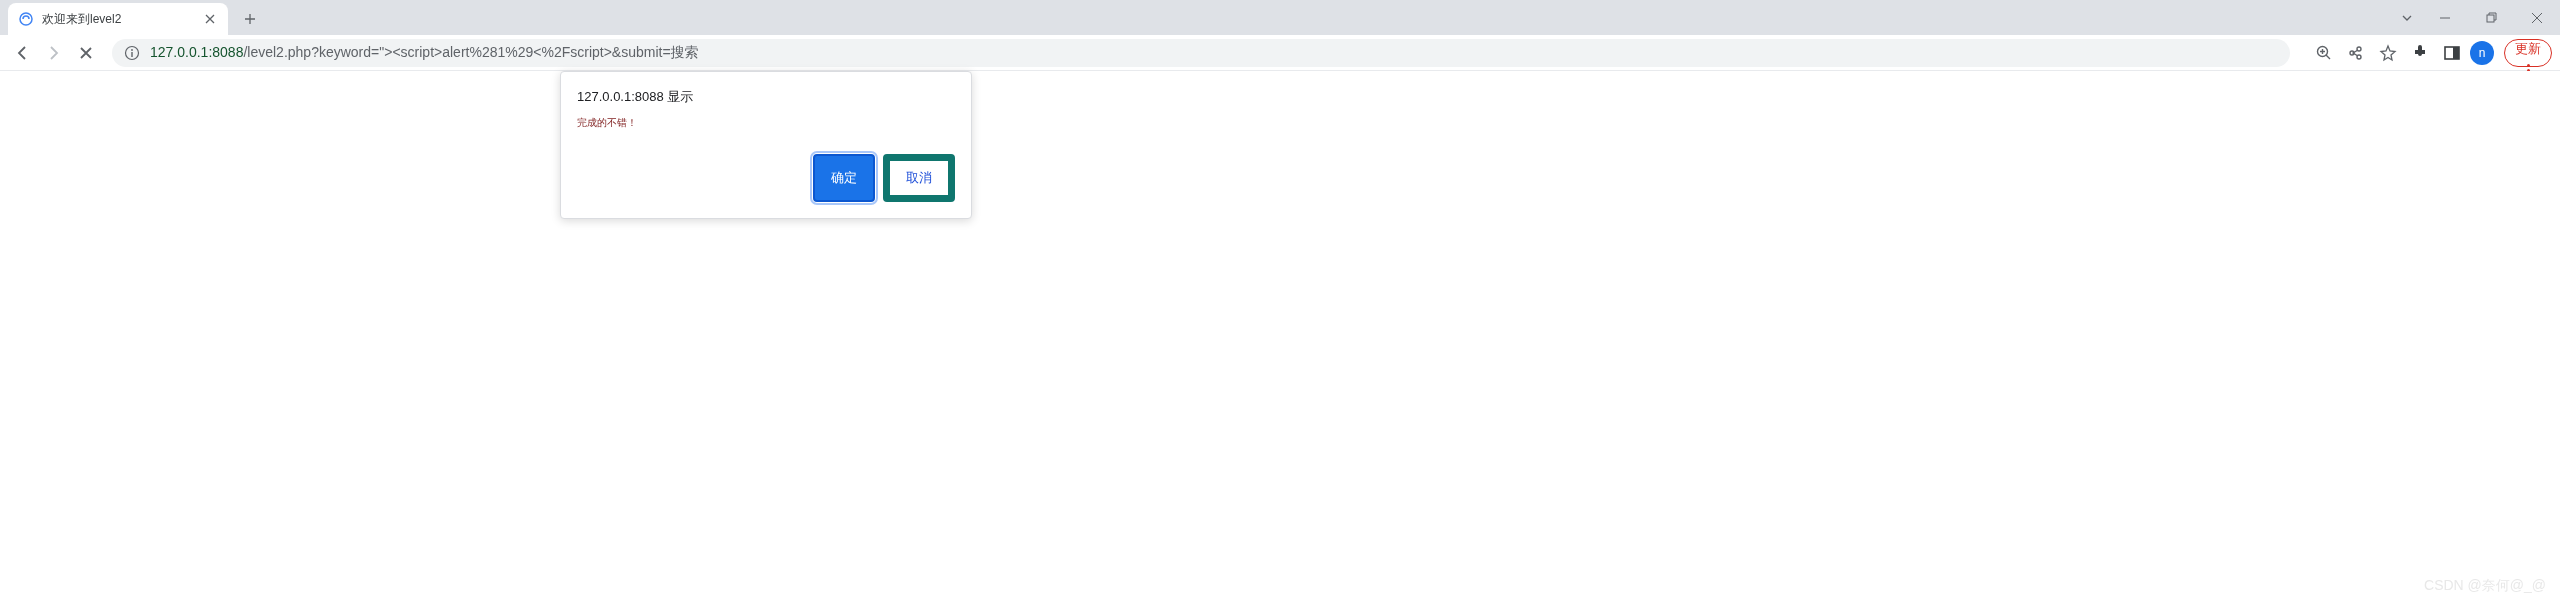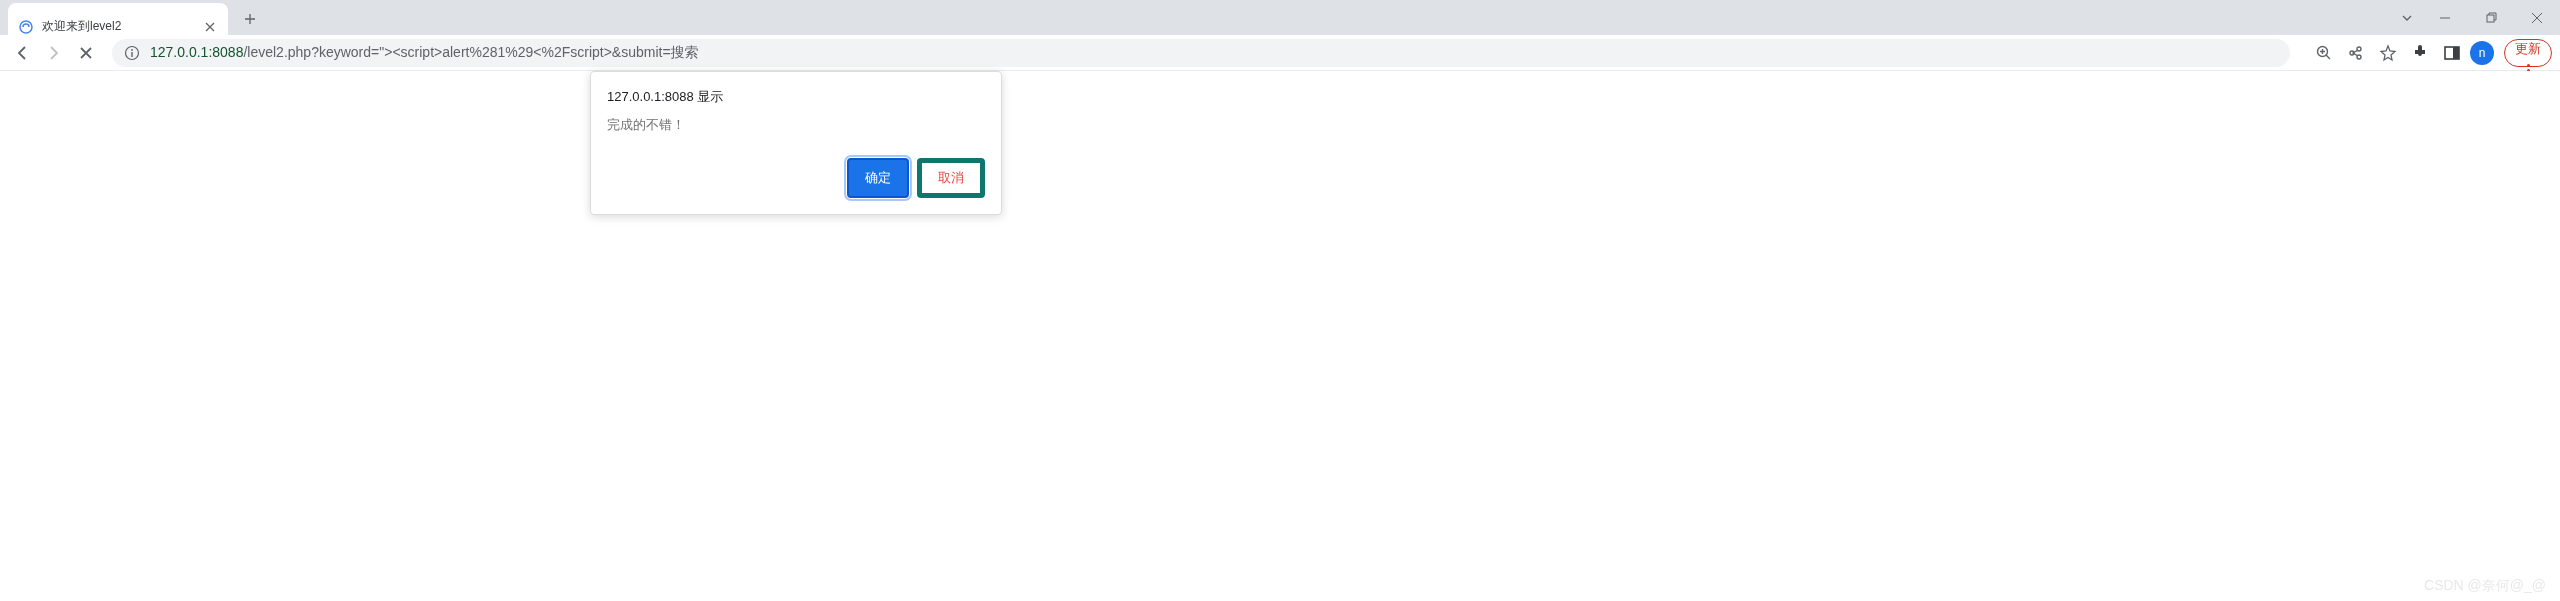--- a/index.html
+++ b/index.html
@@ -1,19 +1,19 @@
 <!DOCTYPE html>
 <html><head>
   <meta charset="utf-8">
   <style>
     * { margin: 0; padding: 0; box-sizing: border-box; font-family: -apple-system, BlinkMacSystemFont, "Segoe UI", Arial, "Microsoft YaHei", sans-serif; }
     body { width: 2560px; height: 601px; background: #fff; position: relative; overflow: hidden; }
     
     .tab-strip { height: 35px; background: #dee1e6; display: flex; align-items: flex-end; padding-left: 8px; }
-    .tab { background: #fff; height: 32px; width: 220px; display: flex; align-items: flex-end; padding: 0 10px; border-radius: 8px 8px 0 0; gap: 8px; }
+    .tab { background: #fff; height: 32px; width: 220px; display: flex; align-items: center; padding: 7px 10px; border-radius: 8px 8px 0 0; gap: 8px; }
     .favicon { width: 16px; height: 16px; display: flex; align-items: center; justify-content: center; }
     .tab-title { font-size: 12px; color: #3c4043; flex: 1; white-space: nowrap; overflow: hidden; }
     .tab-close { width: 16px; height: 16px; display: flex; align-items: center; justify-content: center; cursor: pointer; color: #5f6368; }
     .new-tab { width: 28px; height: 28px; display: flex; align-items: center; justify-content: center; margin-left: 8px; margin-bottom: 2px; cursor: pointer; color: #5f6368; }
     
     .window-controls { position: absolute; top: 0; right: 0; height: 35px; display: flex; align-items: center; }
     .wc-btn { width: 46px; height: 30px; display: flex; align-items: center; justify-content: center; cursor: pointer; color: #5f6368; }
     .wc-caret { width: 30px; }
     
     .toolbar { height: 36px; background: #fff; display: flex; align-items: center; padding: 0 8px; border-bottom: 1px solid #e8eaed; gap: 4px; }
@@ -29,27 +29,27 @@
     .toolbar-right { display: flex; align-items: center; gap: 4px; margin-left: 8px; }
     .tool-icon { width: 28px; height: 28px; display: flex; align-items: center; justify-content: center; cursor: pointer; color: #5f6368; }
     .avatar { width: 24px; height: 24px; border-radius: 50%; background: #1a73e8; color: #fff; display: flex; align-items: center; justify-content: center; font-size: 12px; cursor: pointer; }
     .update-btn { height: 28px; padding: 0 10px; border: 1px solid #d93025; border-radius: 14px; display: flex; align-items: center; gap: 6px; cursor: pointer; color: #d93025; font-size: 13px; margin-left: 6px; flex-direction: column; }
     .update-dots { display: flex; flex-direction: column; gap: 2px; }
     .update-dots span { width: 3px; height: 3px; border-radius: 50%; background: #d93025; }
     
     .content { height: calc(100% - 71px); background: #fff; position: relative; }
     
     .dialog { position: absolute; top: 0; left: 50%; transform: translateX(-50%); margin-left: -490px; width: 412px; background: #fff; border: 1px solid #dadce0; box-shadow: 0 2px 10px rgba(0,0,0,0.15); border-radius: 4px; padding: 16px; margin-top: 0; left: 782px; transform: none; }
-    .dialog { left: 582px; margin-left: 8px; }
+    .dialog { left: 552px; margin-left: 8px; }
     .dialog-title { font-size: 13px; color: #202124; margin-bottom: 10px; }
-    .dialog-message { font-size: 13px; color: #737373; margin-bottom: 24px; }
+    .dialog-message { font-size: 10px; color: #7f1d1d; margin-bottom: 24px; }
     .dialog-actions { display: flex; justify-content: flex-end; gap: 8px; }
-    .btn { height: 40px; padding: 0 16px; border-radius: 4px; font-size: 13px; cursor: pointer; display: flex; align-items: center; justify-content: center; }
+    .btn { height: 48px; padding: 0 16px; border-radius: 4px; font-size: 13px; cursor: pointer; display: flex; align-items: center; justify-content: center; }
     .btn-primary { background: #1a73e8; color: #fff; border: 2px solid #0b57d0; outline: 2px solid #a8c7fa; outline-offset: 1px; }
-    .btn-secondary { background: #fff; color: #ef4444; border: 5px solid #0f766e; }
+    .btn-secondary { background: #fff; color: #1d4ed8; border: 7px solid #0f766e; }
     
     .watermark { position: absolute; bottom: 6px; right: 14px; font-size: 14px; color: #e8e8e8; }
     
     
     svg { display: block; }
   </style>
 </head>
 <body>
 
 <div class="tab-strip">

